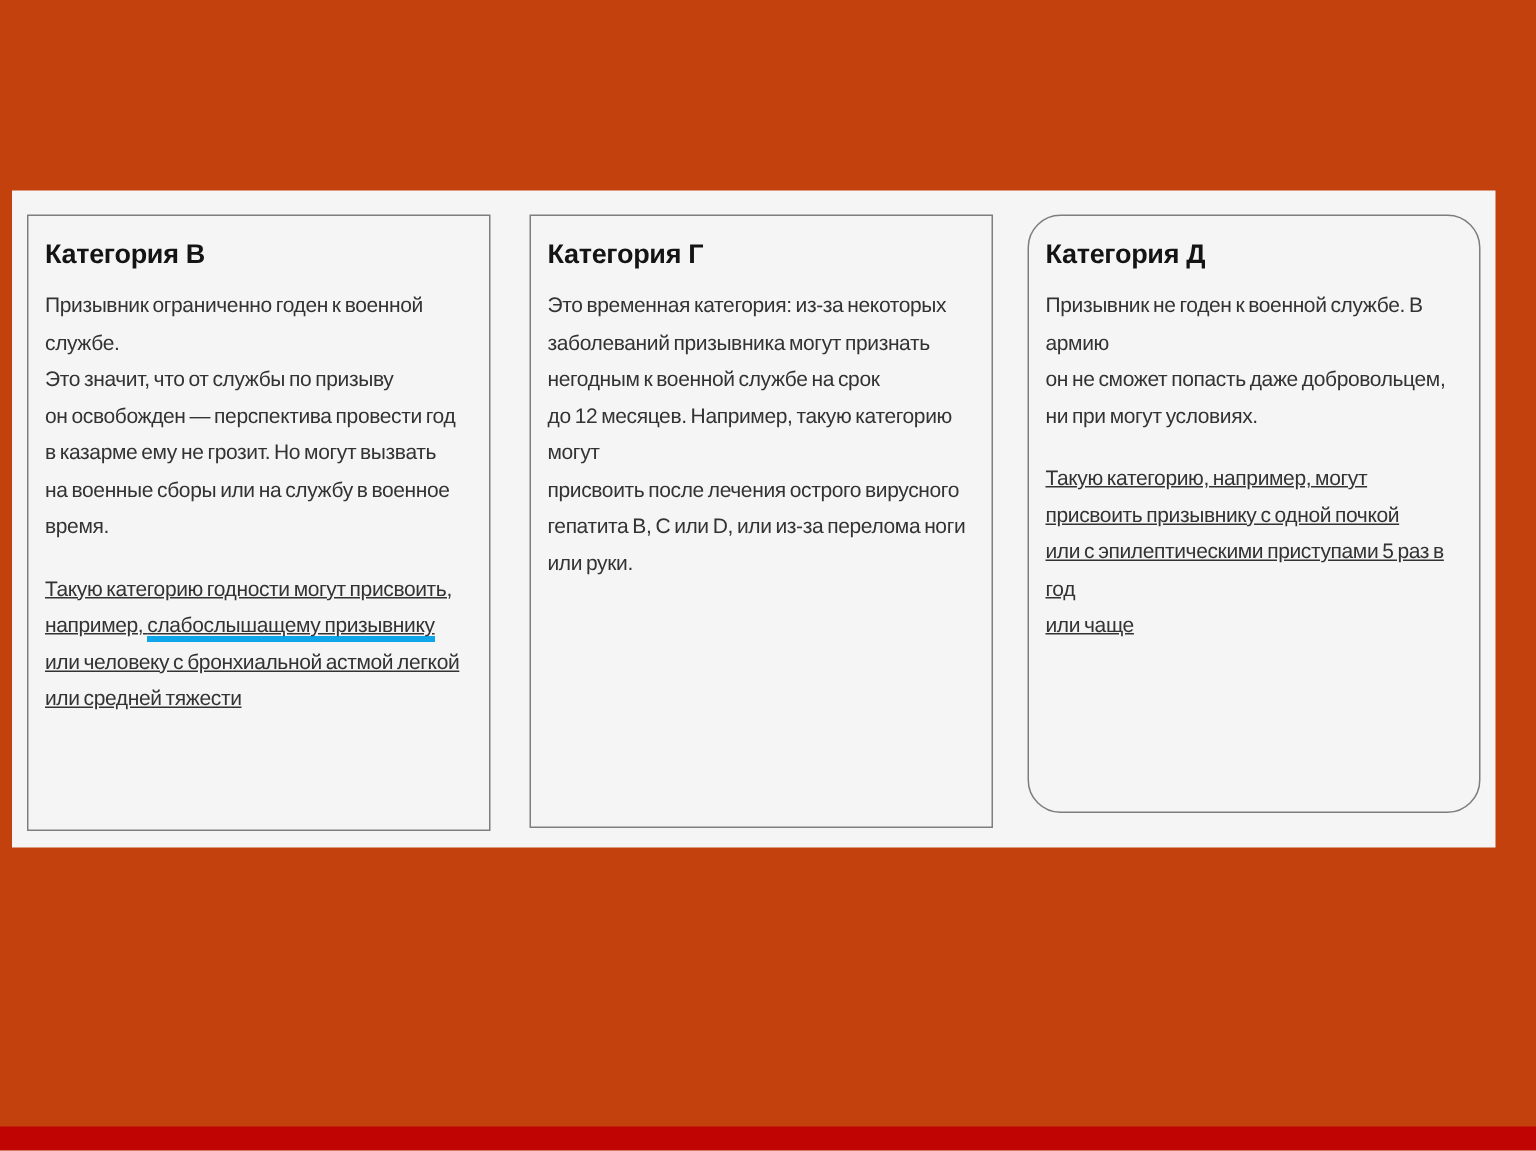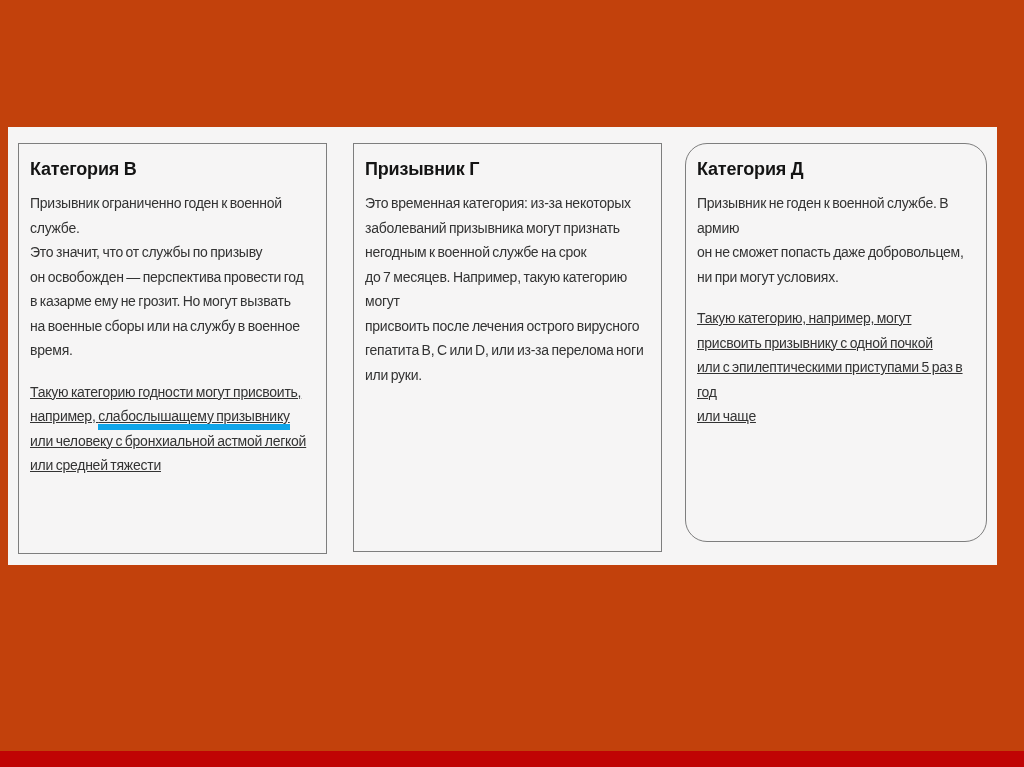--- a/index.html
+++ b/index.html
@@ -56,21 +56,21 @@
     letter-spacing: -0.25px;
     word-spacing: -1px;
   }
   .card p + p {
     margin-top: 17px;
     text-decoration: underline;
   }
   .inline-link {
     color: #333333;
     text-decoration: none;
-    border-bottom: 6px solid #0ea5e9;
+    border-bottom: 4px solid #0ea5e9;
     cursor: pointer;
   }
 </style>
 </head>
 <body>
 
 <div class="slide">
 
   <div class="panel">
 
@@ -82,25 +82,25 @@
 в казарме ему не грозит. Но могут вызвать
 на военные сборы или на службу в военное
 время.</p>
       <p><span>Такую категорию годности могут присвоить,
 например, </span><a class="inline-link">слабослышащему призывнику</a><span>
 или человеку с бронхиальной астмой легкой
 или средней тяжести</span></p>
     </section>
 
     <section class="card card-g">
-      <h2>Призывник Г</h2>
+      <h2>Категория Г</h2>
       <p>Это временная категория: из-за некоторых
 заболеваний призывника могут признать
 негодным к военной службе на срок
-до 7 месяцев. Например, такую категорию могут
+до 12 месяцев. Например, такую категорию могут
 присвоить после лечения острого вирусного
 гепатита B, C или D, или из-за перелома ноги
 или руки.</p>
     </section>
 
     <section class="card card-d">
       <h2>Категория Д</h2>
       <p>Призывник не годен к военной службе. В армию
 он не сможет попасть даже добровольцем,
 ни при могут условиях.</p>

